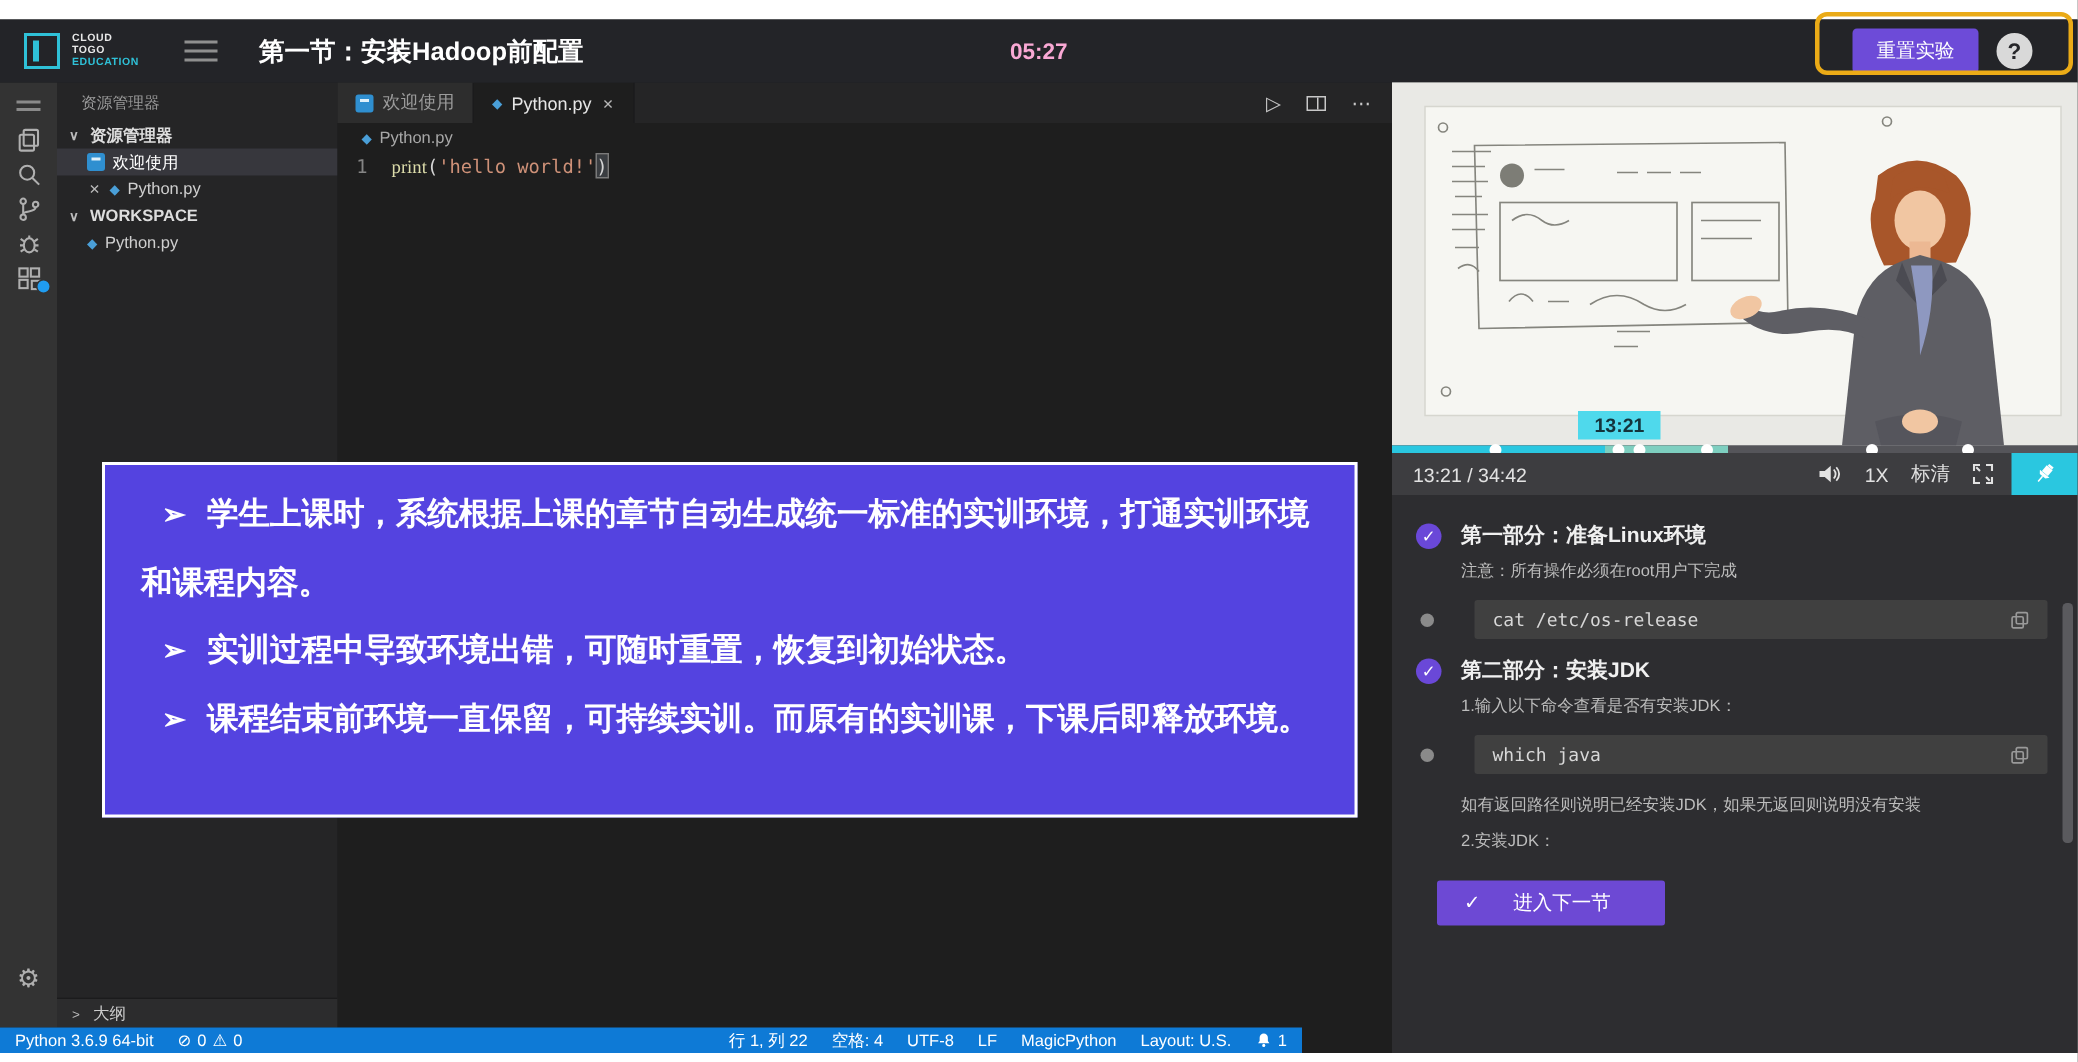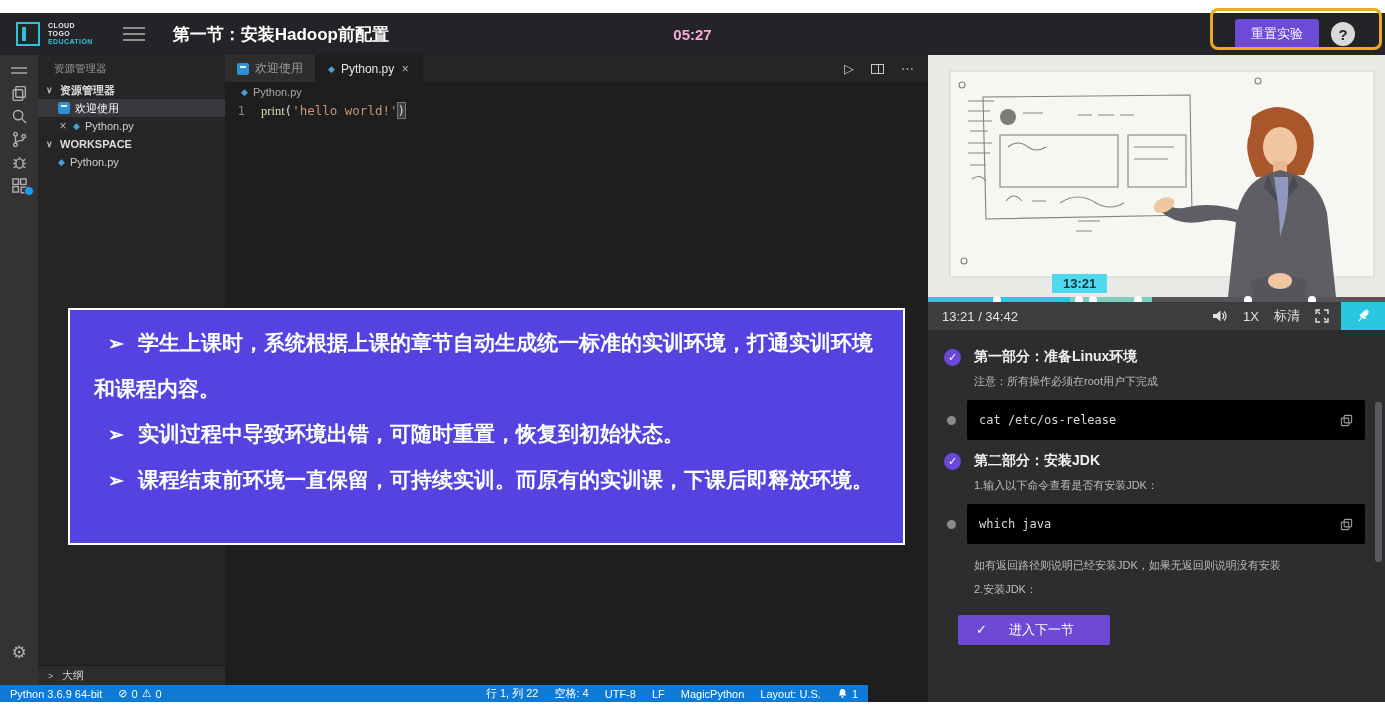--- a/index.html
+++ b/index.html
@@ -77,21 +77,21 @@
   .controls-right .ico { cursor:pointer; display:flex; align-items:center; }
   .pin-btn { position:absolute; right:0; top:0; width:44px; height:28px; background:#2ac7e0; display:flex; align-items:center; justify-content:center; cursor:pointer; border:none; }
 
   .content { flex:1; position:relative; padding:12px 20px 0 16px; }
   .sec-title { display:flex; align-items:center; gap:13px; margin:6px 0 5px 0; }
   .check-circle { width:17px; height:17px; border-radius:50%; background:#6a48d8; color:#fff; font-size:11px; display:flex; align-items:center; justify-content:center; flex:none; }
   .sec-title-text { font-size:14px; font-weight:bold; color:#f0f0f0; }
   .body-text { margin:6px 0 6px 30px; font-size:11px; color:#bdbdbd; line-height:1.65; }
   .cmd-row { display:flex; align-items:center; gap:11px; margin:10px 0 12px 0; }
   .cmd-dot { width:9px; height:9px; border-radius:50%; background:#8a8a8a; margin-left:3px; flex:none; }
-  .cmd-box { flex:1; background:#000000; height:40px; display:flex; align-items:center; padding:0 12px; font-family:"DejaVu Sans Mono", monospace; font-size:12px; color:#d8d8d8; border-radius:2px; }
+  .cmd-box { flex:1; background:#404040; height:26px; display:flex; align-items:center; padding:0 12px; font-family:"DejaVu Sans Mono", monospace; font-size:12px; color:#d8d8d8; border-radius:2px;margin-left:16px; }
   .copy-icon { margin-left:auto; cursor:pointer; display:flex; }
   .next-btn { margin:16px 0 0 14px; width:152px; height:30px; background:#6d49d4; color:#fff; display:flex; align-items:center; gap:22px; padding-left:18px; font-size:13px; border:none; border-radius:2px; font-family:inherit; cursor:pointer; }
   .scroll-thumb { position:absolute; right:3px; top:72px; width:7px; height:160px; background:#5a5a5e; border-radius:3px; cursor:pointer; }
 
   
   .statusbar { height:17px; width:868px; background:#0e7ad6; color:#fff; font-size:11px; display:flex; align-items:center; padding:0 10px; }
   .sb-left, .sb-right { display:flex; align-items:center; gap:16px; }
   .sb-right { margin-left:auto; }
   .sb-item { display:flex; align-items:center; gap:4px; cursor:pointer; white-space:nowrap; }
 

